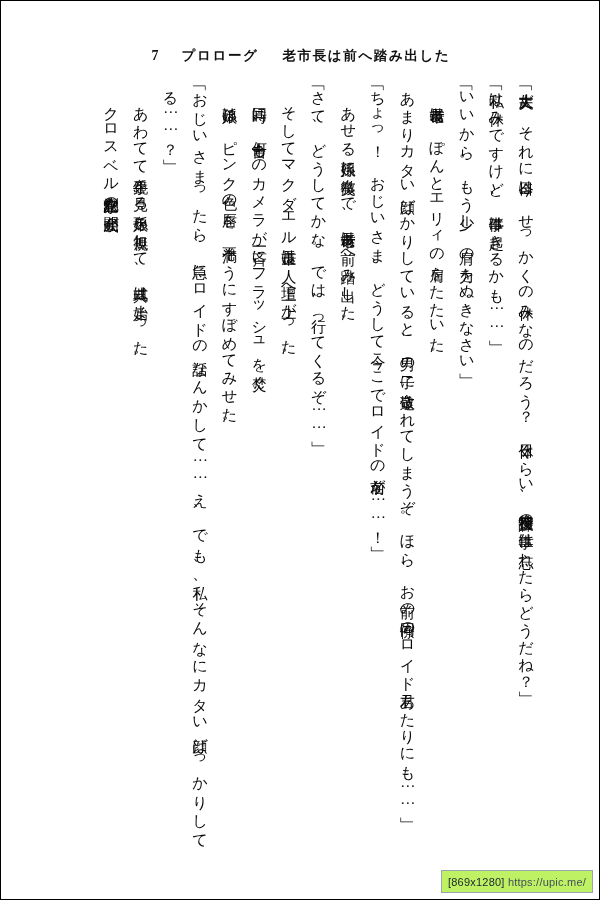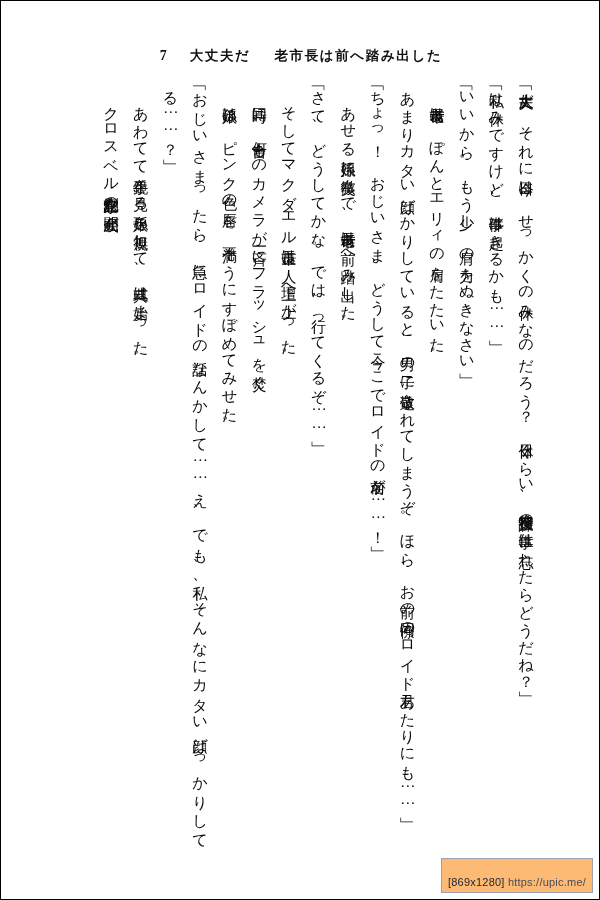--- a/index.html
+++ b/index.html
@@ -72,40 +72,40 @@
   }
   .vtext p.ind {
     text-indent: 1em;
   }
 
   
   .watermark {
     position: absolute;
     right: 6px;
     bottom: 6px;
-    background: #fdba74;
+    background: #bef264;
     border: 1px solid #9aa3af;
     color: #1b2430;
     font-family: "Liberation Sans", sans-serif;
     font-size: 11px;
-    padding: 17px 6px 4px 6px;
+    padding: 5px 6px 4px 6px;
     letter-spacing: 0.02em;
     white-space: nowrap;
   }
   .watermark .dim { color: #444e5c; }
 </style>
 </head>
 <body>
 
 <div class="page">
 
   <div class="header">
     <span class="pageno">7</span>
     <span class="runhead">
-      <span>大丈夫だ</span>
+      <span>プロローグ</span>
       <span class="gap"></span>
       <span>老市長は前へ踏み出した</span>
     </span>
   </div>
 
   <div class="vtext">
     <p>「大丈夫だ。それに今日は、せっかくの休みなのだろう？　休日ぐらい、特務支援課の仕事は忘れたらどうだね？」</p>
     <p>「私は休みですけど、事件は起きるかも……」</p>
     <p>「いいから。もう少し、肩の力をぬきなさい」</p>
     <p class="ind">老市長は、ぽんとエリィの肩をたたいた。</p>

